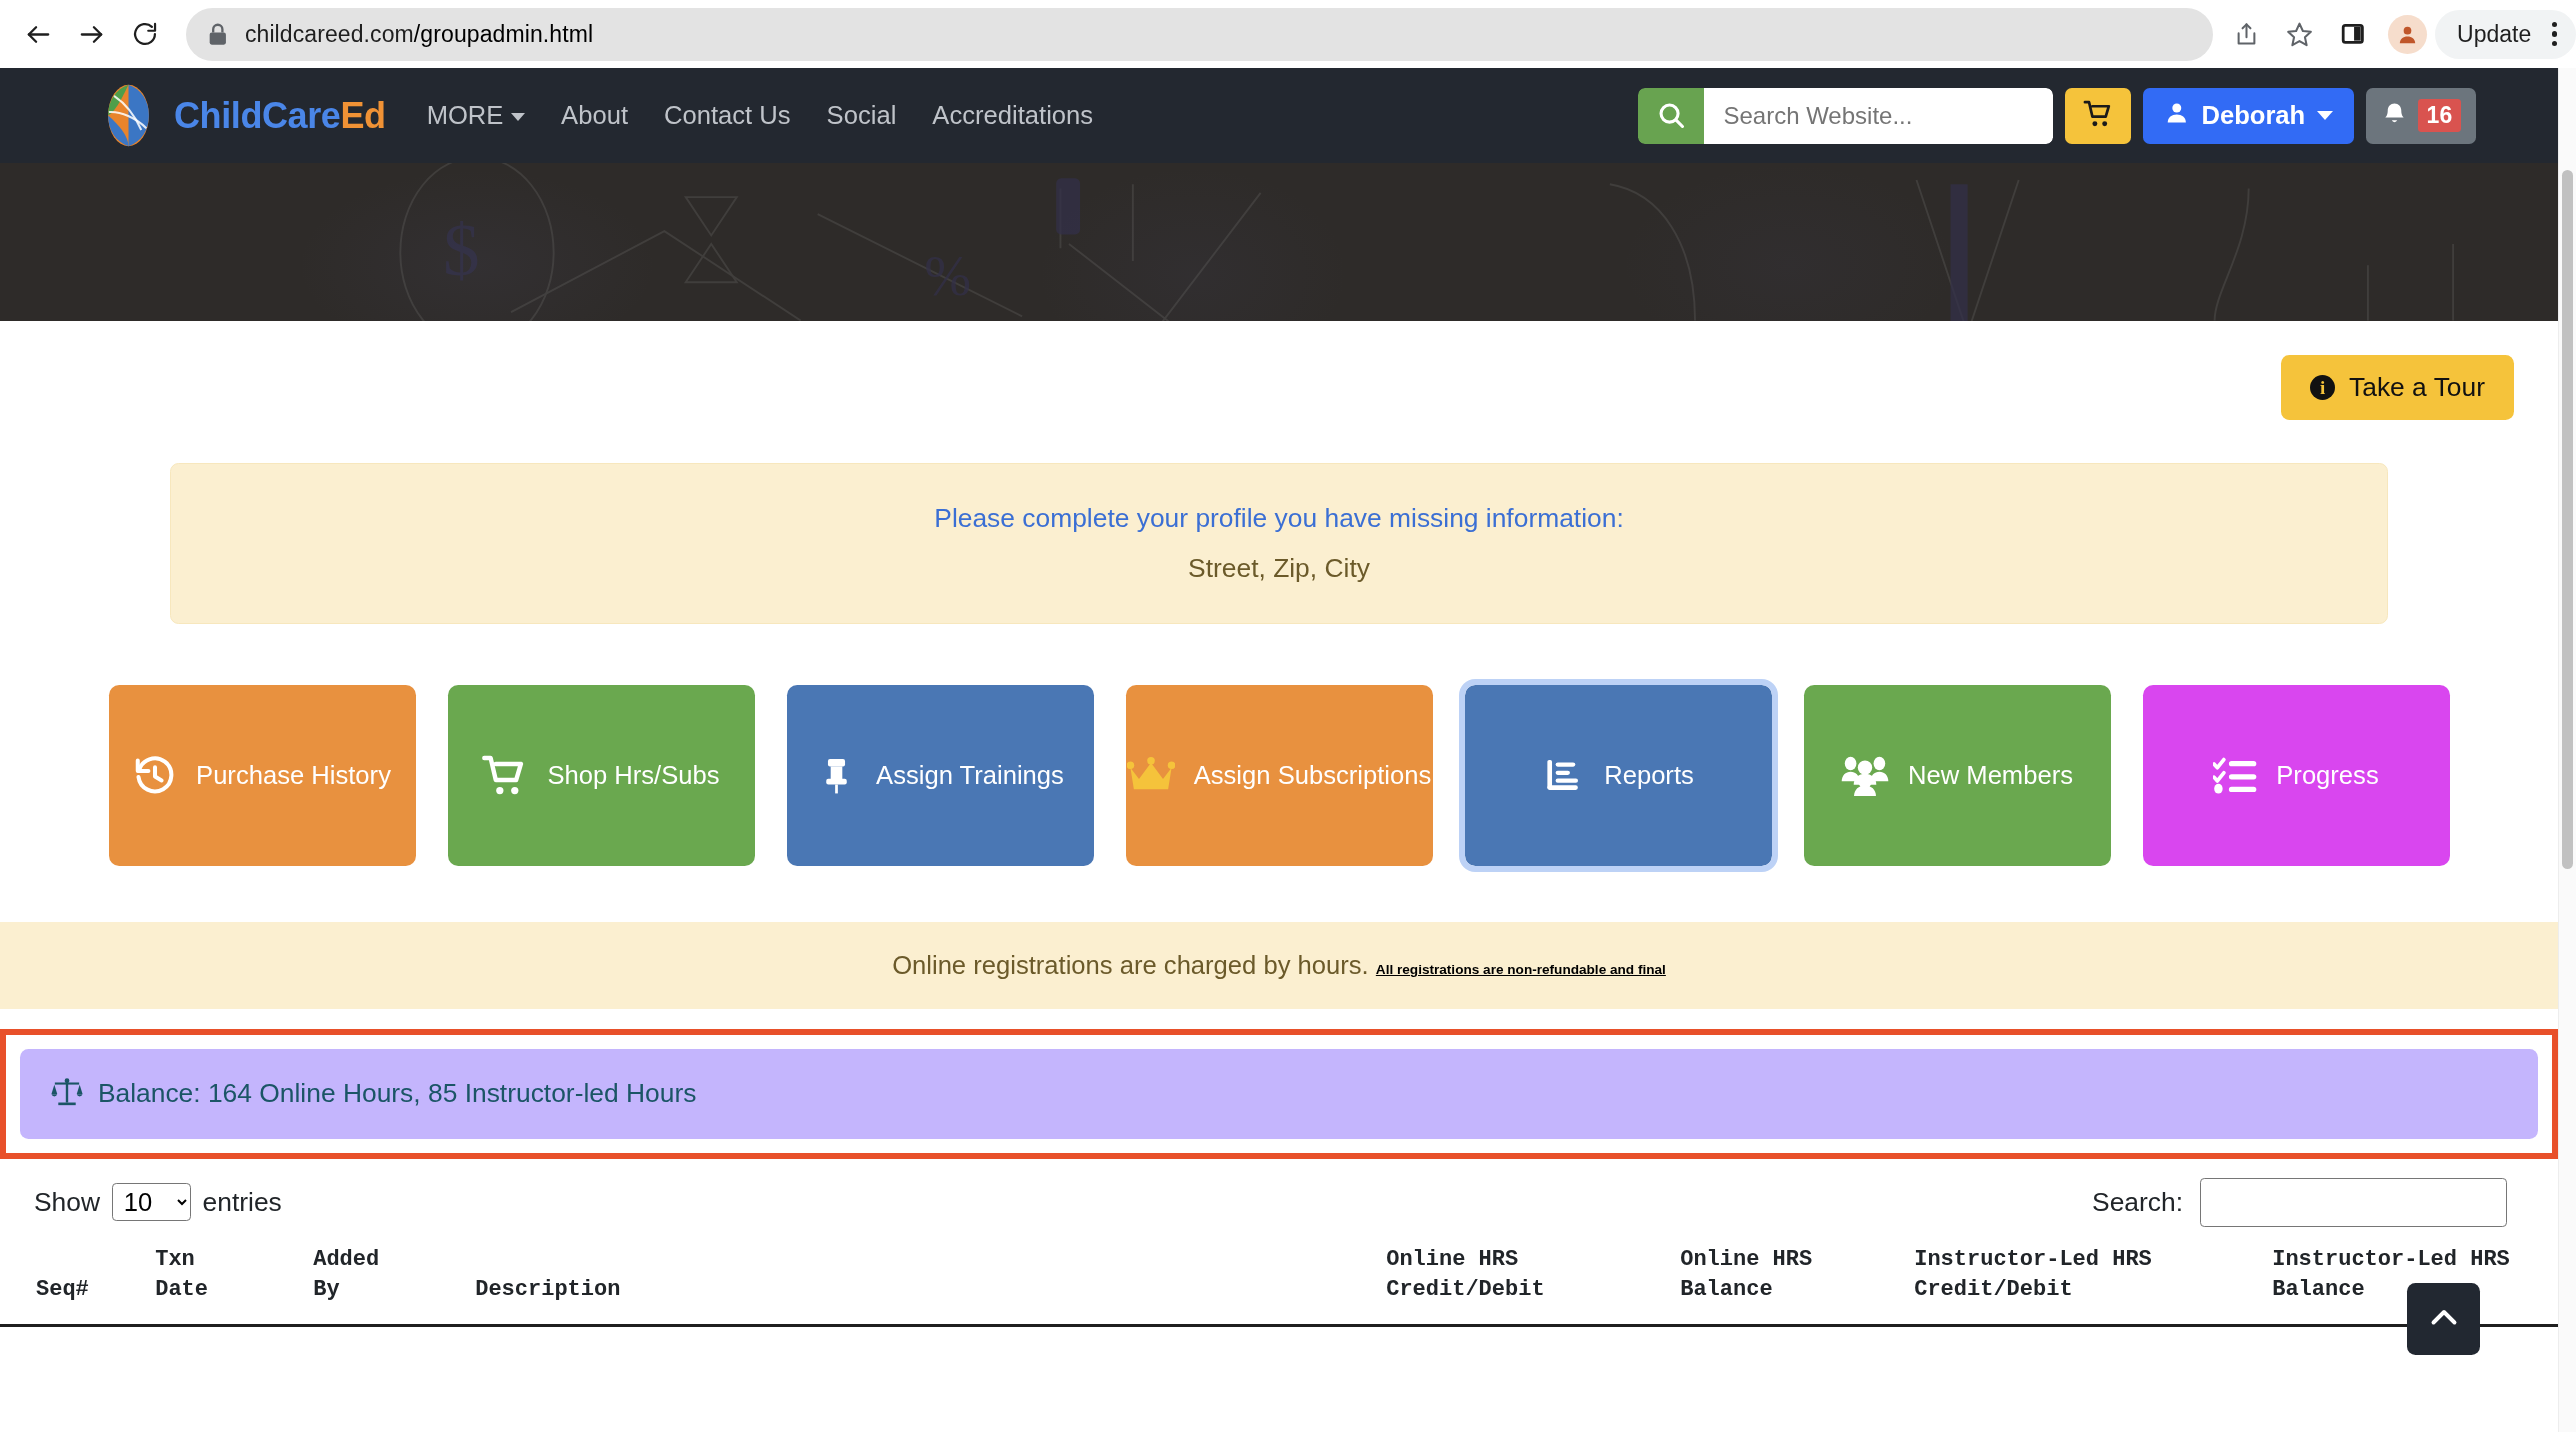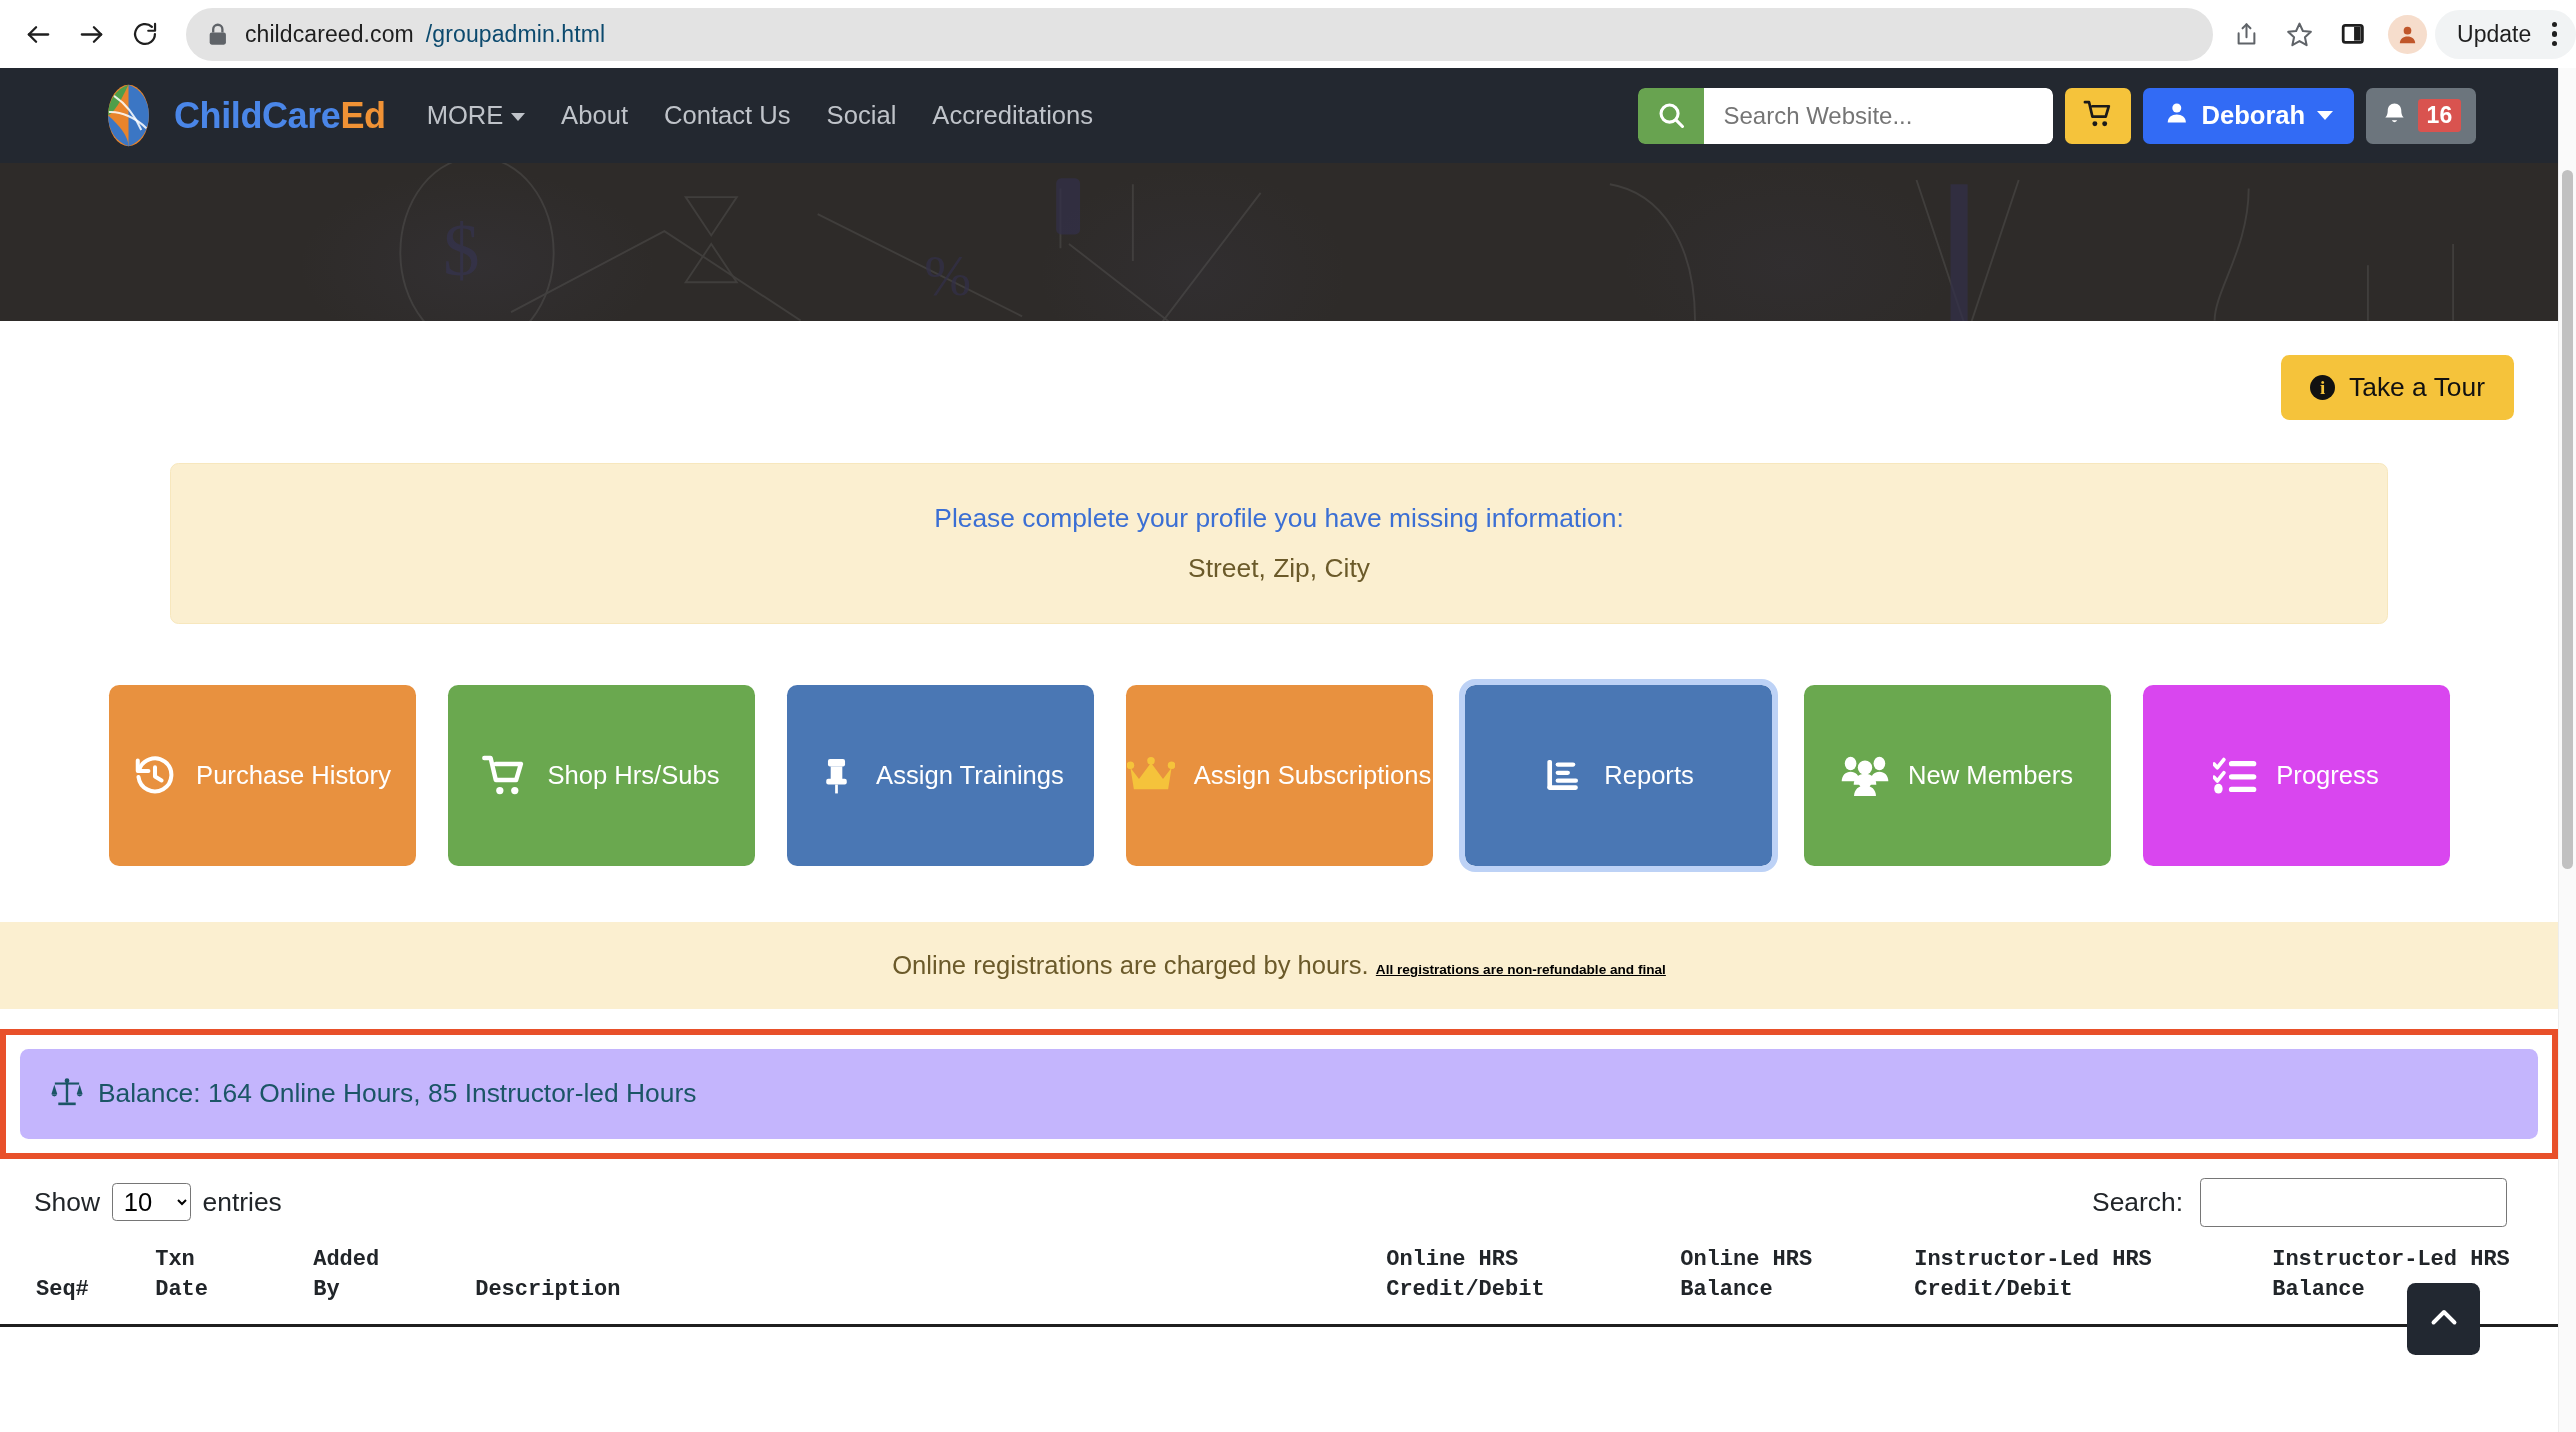--- a/index.html
+++ b/index.html
@@ -33,21 +33,21 @@
     height: 53px; width: 2027px;
     background: #e3e3e3; border-radius: 29px;
     display: flex; align-items: center;
     padding: 0 22px;
   }
   #lock-icon { margin-right: 17px; display:flex; align-items:center; }
   #omnibox-url {
     font-size: 23px; color: #1f1f1f; letter-spacing: 0.1px;
     white-space: nowrap; overflow: hidden;
   }
-  #omnibox-url .path { color: #0c4a6e; margin-left: 12px; }
+  #omnibox-url .path { color: #000000; }
   .chrome-right { display: flex; align-items: center; margin-left: 6.8px; }
   .chrome-icon-btn {
     width: 53px; height: 53px; border-radius: 50%;
     display:flex; align-items:center; justify-content:center; color:#1f1f1f;
   }
   #profile-avatar {
     width: 39px; height: 39px; border-radius: 50%;
     background: #f6ddcc;
     display:flex; align-items:center; justify-content:center;
     margin: 0 8.5px;

